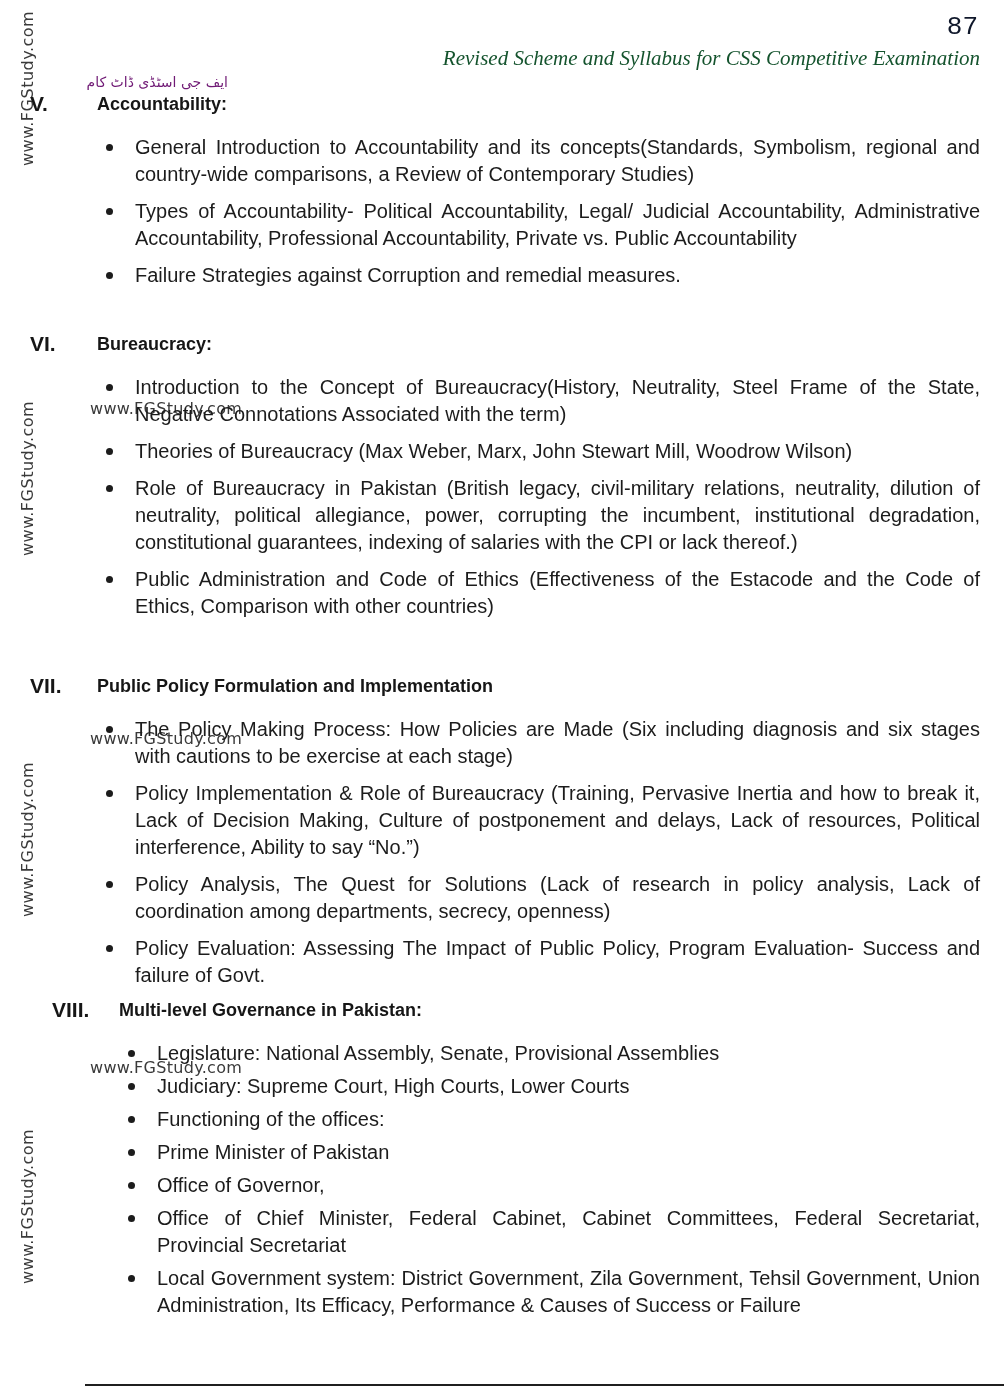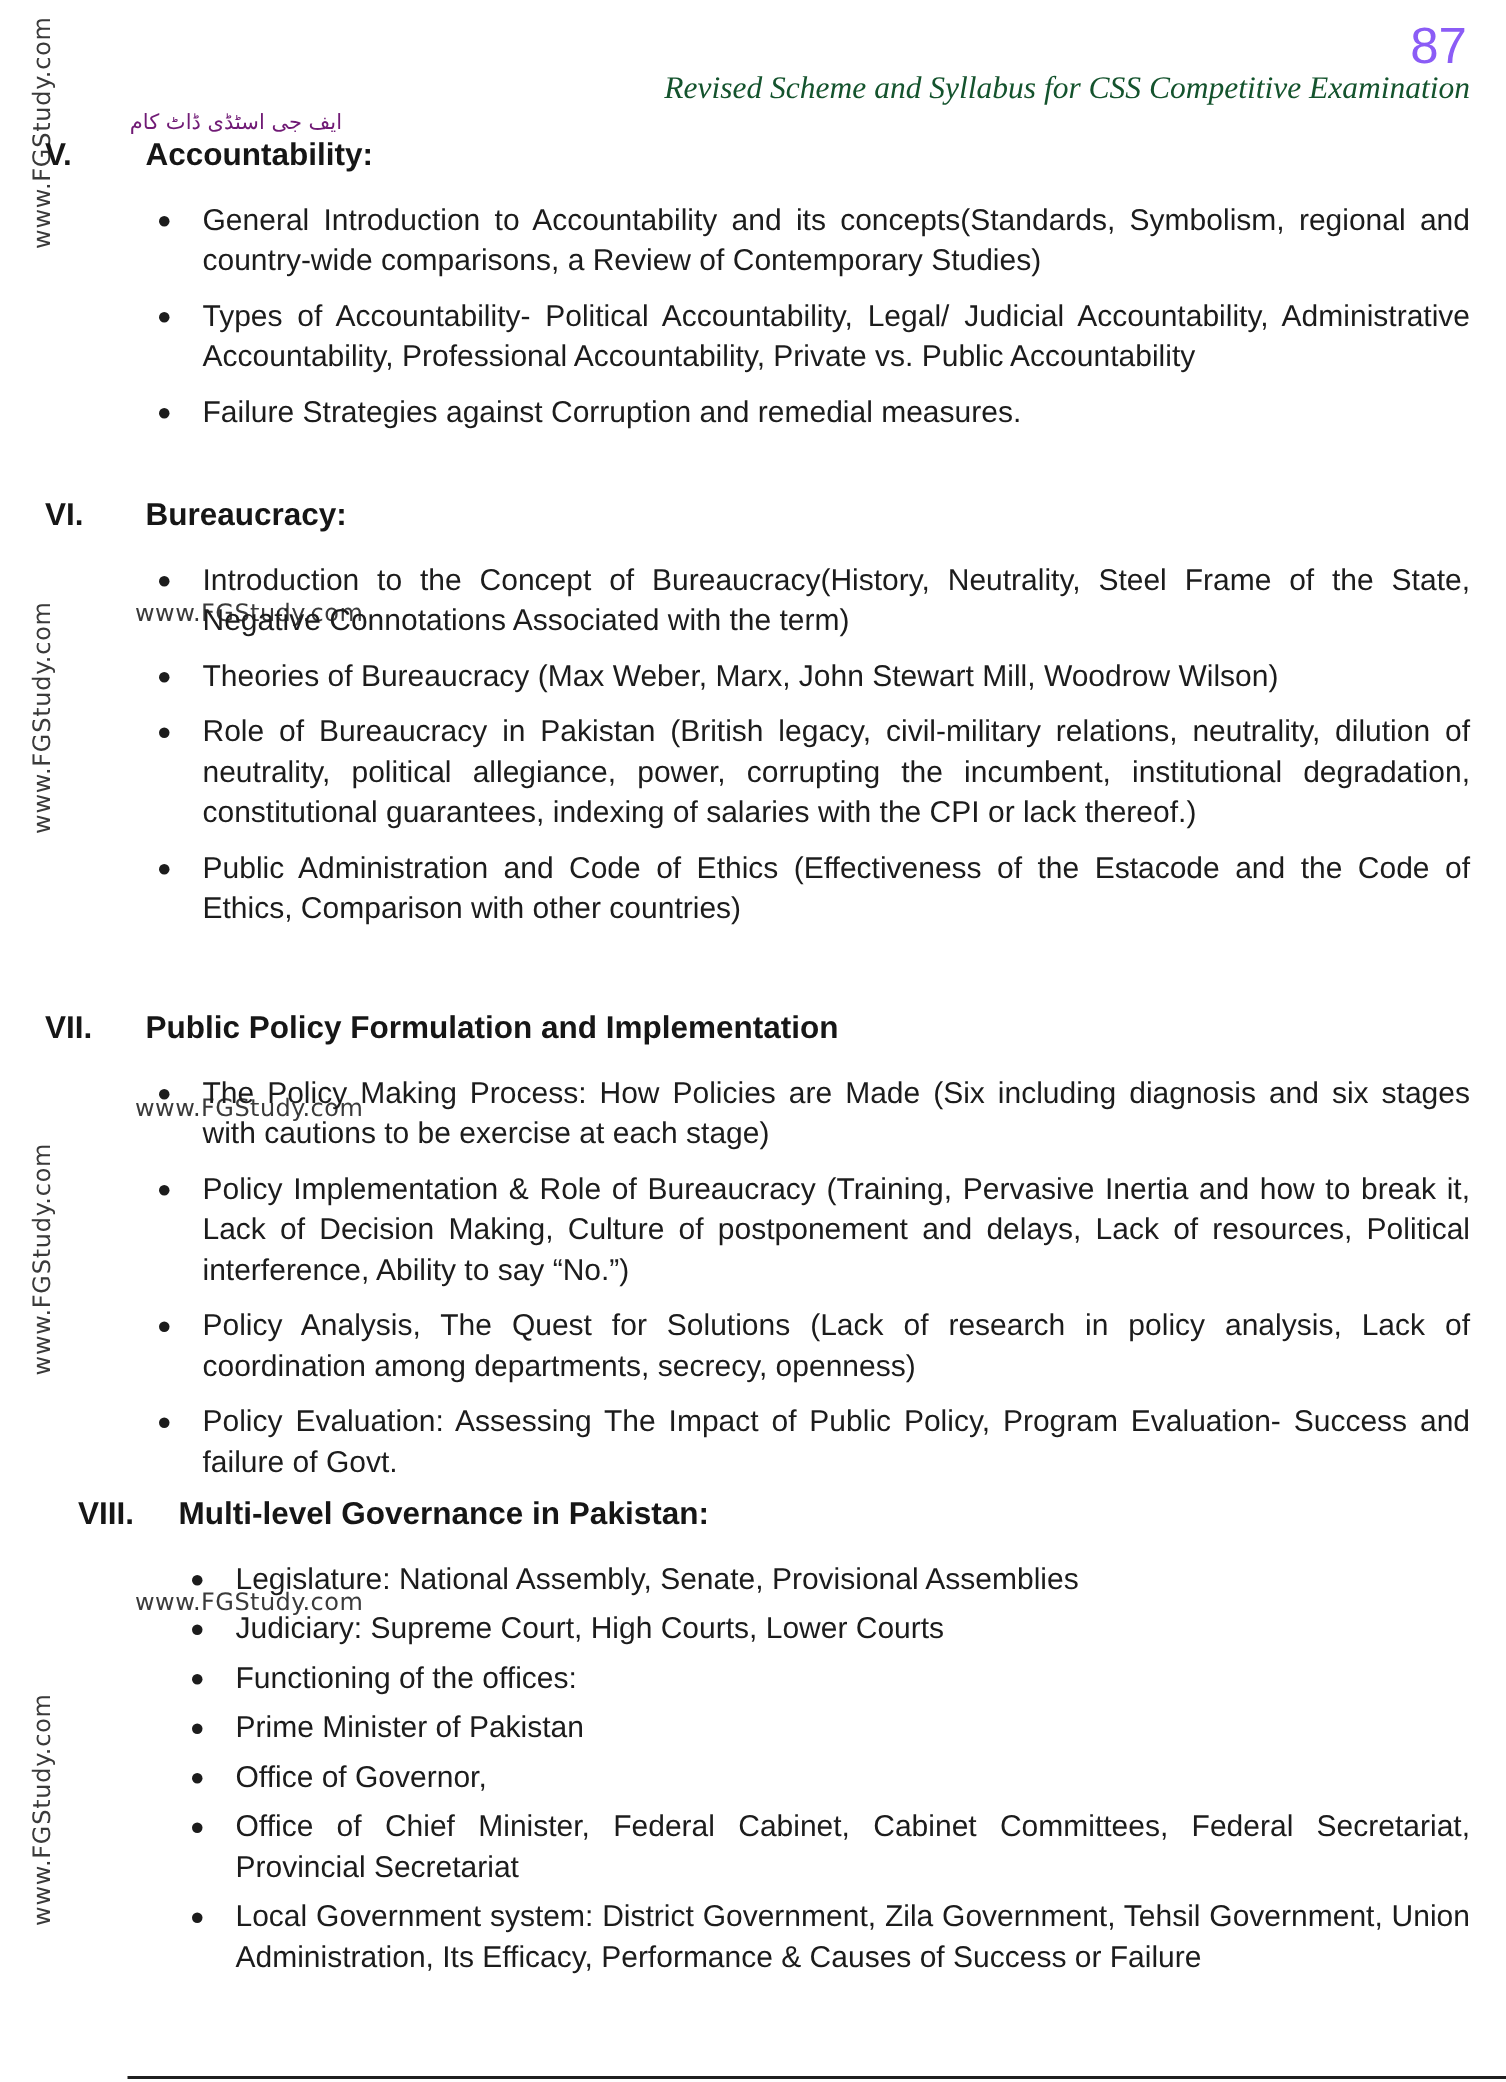--- a/index.html
+++ b/index.html
@@ -13,23 +13,23 @@
     background: #ffffff;
     color: #1c1c1c;
     overflow: hidden;
   }
 
   
   .page-number {
     position: absolute;
     top: 12px;
     right: 26px;
-    font-family: Liberation Sans, sans-serif;
-    font-size: 34px;
-    color: #8b5cf6;
+    font-family: Liberation Mono, monospace;
+    font-size: 26px;
+    color: #0f172a;
   }
   .header-title {
     position: absolute;
     top: 46px;
     right: 24px;
     font-family: "Liberation Serif", serif;
     font-style: italic;
     font-size: 21px;
     color: #14532d;
     white-space: nowrap;
@@ -98,21 +98,21 @@
   .sec-head .numeral {
     position: absolute;
     left: 30px;
     font-size: 21px;
     font-weight: bold;
     color: #161616;
   }
   .sec-head .title {
     display: block;
     margin-left: 97px;
-    font-size: 21px;
+    font-size: 18px;
     font-weight: bold;
     color: #161616;
   }
 
   ul.bullets {
     list-style: none;
     margin-left: 135px;
   }
   ul.bullets li {
     position: relative;

